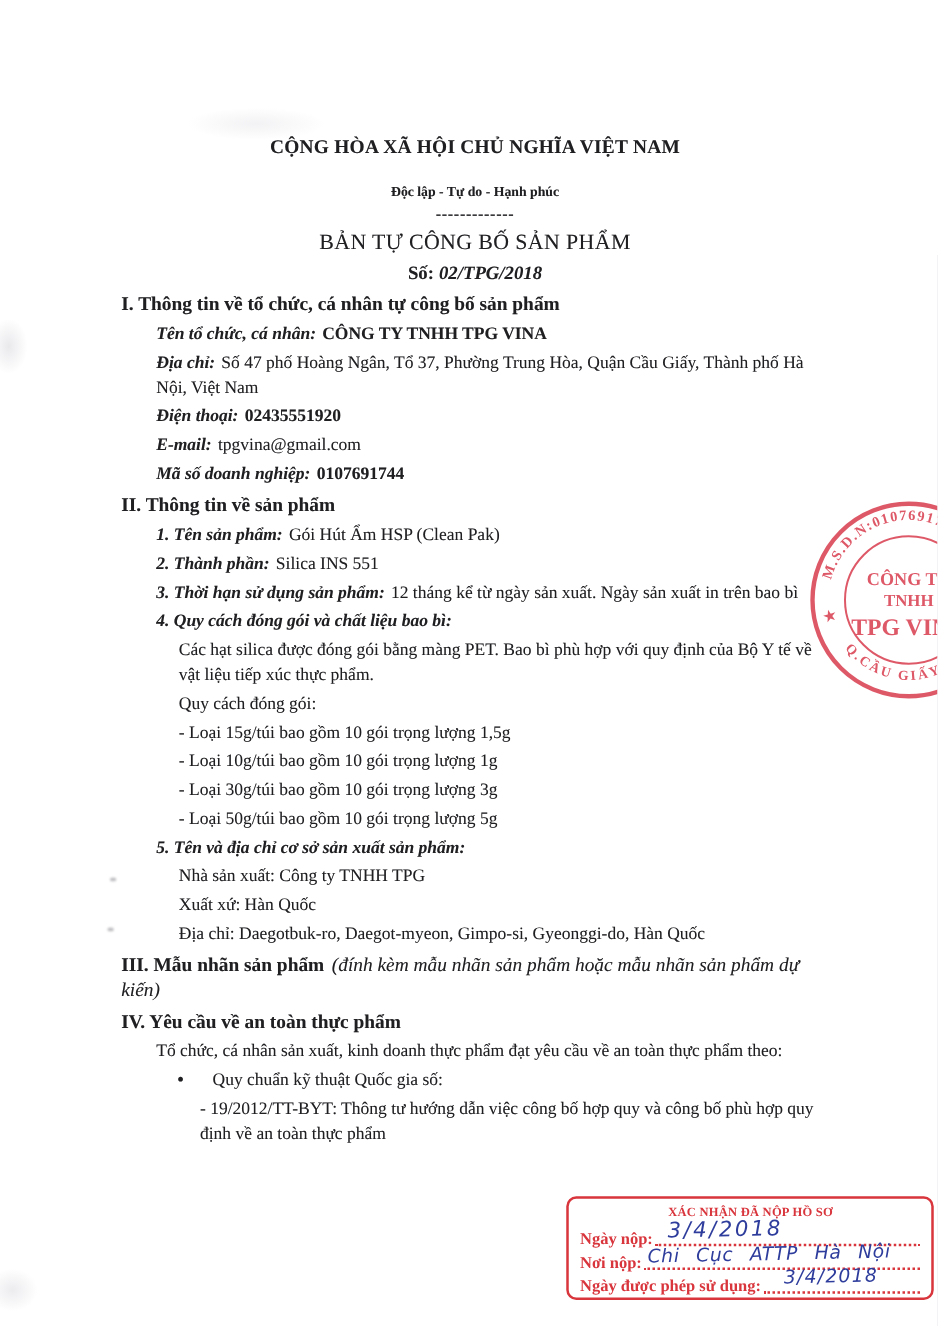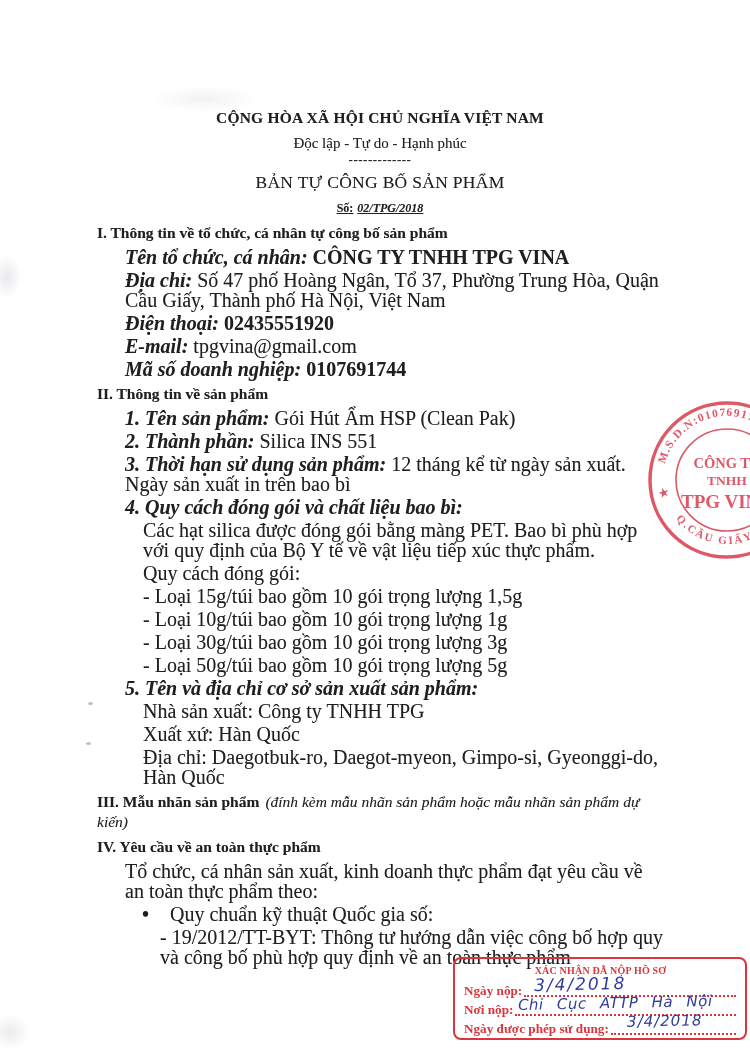--- a/index.html
+++ b/index.html
@@ -4,28 +4,28 @@
 <style>
   html,body{margin:0;padding:0;background:#e9e9ee;}
   .page{
     position:relative;width:750px;height:1061px;margin:0 auto;
     background:#ffffff;overflow:hidden;
     font-family:"Liberation Serif",serif;color:#1f1f22;
   }
   .doc{position:absolute;left:97px;top:108px;width:566px;}
   .center{text-align:center;}
   .nat{font-size:15.5px;font-weight:bold;letter-spacing:.2px;line-height:19px;}
-  .motto{font-size:15px;font-weight:normal;margin-top:7px;line-height:19px;}
+  .motto{font-size:11px;font-weight:bold;margin-top:18px;line-height:19px;}
   .dash{font-size:13px;font-weight:bold;line-height:10px;margin-top:2px;letter-spacing:.5px;}
   .doctitle{font-size:17.5px;font-weight:normal;margin-top:6px;letter-spacing:.3px;line-height:22px;}
-  .docnum{font-size:12px;margin-top:5px;line-height:20px;text-decoration:underline;}
+  .docnum{font-size:15px;margin-top:5px;line-height:20px;}
   .docnum .numlab{font-weight:bold;}
   .docnum .numval{font-weight:bold;font-style:italic;margin-left:4px;}
   .h{font-size:15.5px;font-weight:bold;margin:5px 0 4px;line-height:20px;}
-  .row{font-size:20px;line-height:20px;margin:0 0 3px;}
+  .row{font-size:14px;line-height:20px;margin:0 0 3px;}
   .i1{margin-left:28px;}
   .i2{margin-left:46px;}
   .i3{margin-left:63px;}
   .lab{font-weight:bold;font-style:italic;}
   .val{margin-left:5px;}
   .b{font-weight:bold;}
   .note{font-style:italic;font-weight:normal;margin-left:6px;}
   .bullet-ch{display:inline-block;width:14px;font-weight:bold;}
   .bullet-tx{margin-left:14px;}
   .doc, .doc *{text-shadow:0 0 .4px rgba(40,40,45,.35);}

